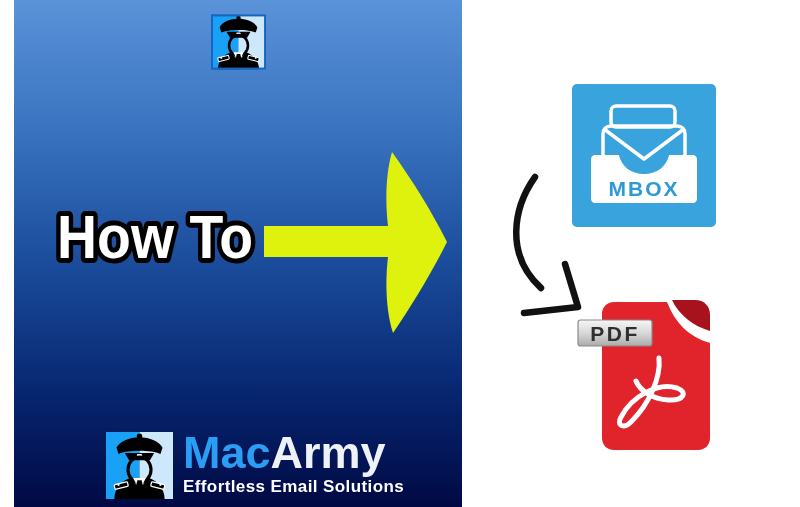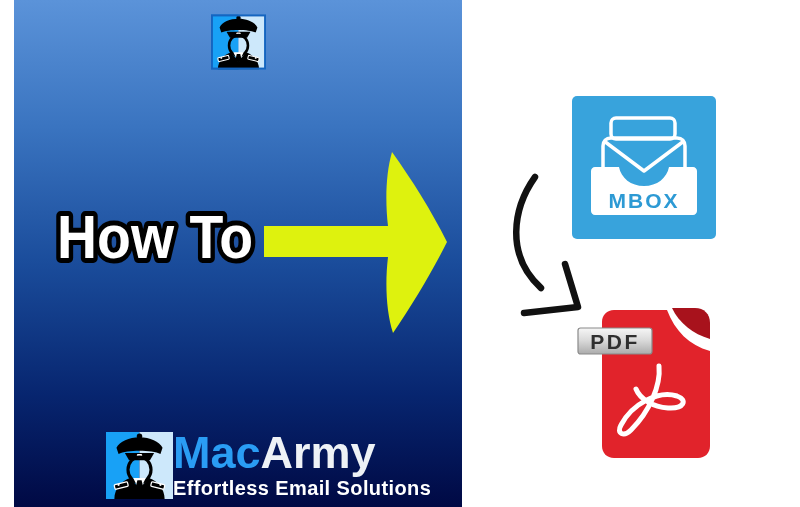--- a/index.html
+++ b/index.html
@@ -53,40 +53,40 @@
     position: absolute;
     left: 245px; top: 145px;
     width: 195px; height: 195px;
   }
   .yellow-arrow svg { width: 100%; height: 100%; display: block; }
 
   
   .mbox-icon {
     position: absolute;
     left: 568px; top: 84px;
-    width: 152px; height: 143px; margin-top: 12px;
+    width: 152px; height: 143px;
   }
   .mbox-icon svg { width: 100%; height: 100%; display: block; }
   .mbox-label {
     font-family: "Liberation Sans", sans-serif;
     font-weight: bold;
     font-size: 21px;
     letter-spacing: 2px;
   }
 
   .curved-arrow {
     position: absolute;
     left: 505px; top: 168px;
     width: 85px; height: 155px;
   }
   .curved-arrow svg { width: 100%; height: 100%; display: block; overflow: visible; }
 
   .pdf-icon {
     position: absolute;
-    left: 575px; top: 306px;
+    left: 575px; top: 298px;
     width: 140px; height: 154px;
   }
   .pdf-icon svg { width: 100%; height: 100%; display: block; }
   .pdf-badge-text {
     font-family: "Liberation Sans", sans-serif;
     font-weight: bold;
     font-size: 21px;
     letter-spacing: 2.5px;
   }
 
@@ -96,36 +96,36 @@
     left: 92px; top: 432px;
     display: flex;
     align-items: flex-start;
   }
   .brand-icon {
     width: 67px; height: 67px;
     flex: 0 0 auto;
   }
   .brand-icon svg { width: 100%; height: 100%; display: block; }
   .brand-texts {
-    margin-left: 0;
+    margin-left: 10px;
     padding-top: 0px;
   }
   .brand-name {
     font-weight: bold;
     font-size: 45px;
     line-height: 42px;
     letter-spacing: 0px;
     white-space: nowrap;
   }
   .brand-name .part1 { color: #2a9df4; }
   .brand-name .part2 { color: #eef2f6; }
   .brand-tagline {
     margin-top: 3px;
     font-weight: bold;
-    font-size: 20px;
+    font-size: 17px;
     color: #ffffff;
     letter-spacing: 0.4px;
     white-space: nowrap;
   }
 </style>
 </head>
 <body>
 
 <div class="canvas">
 

